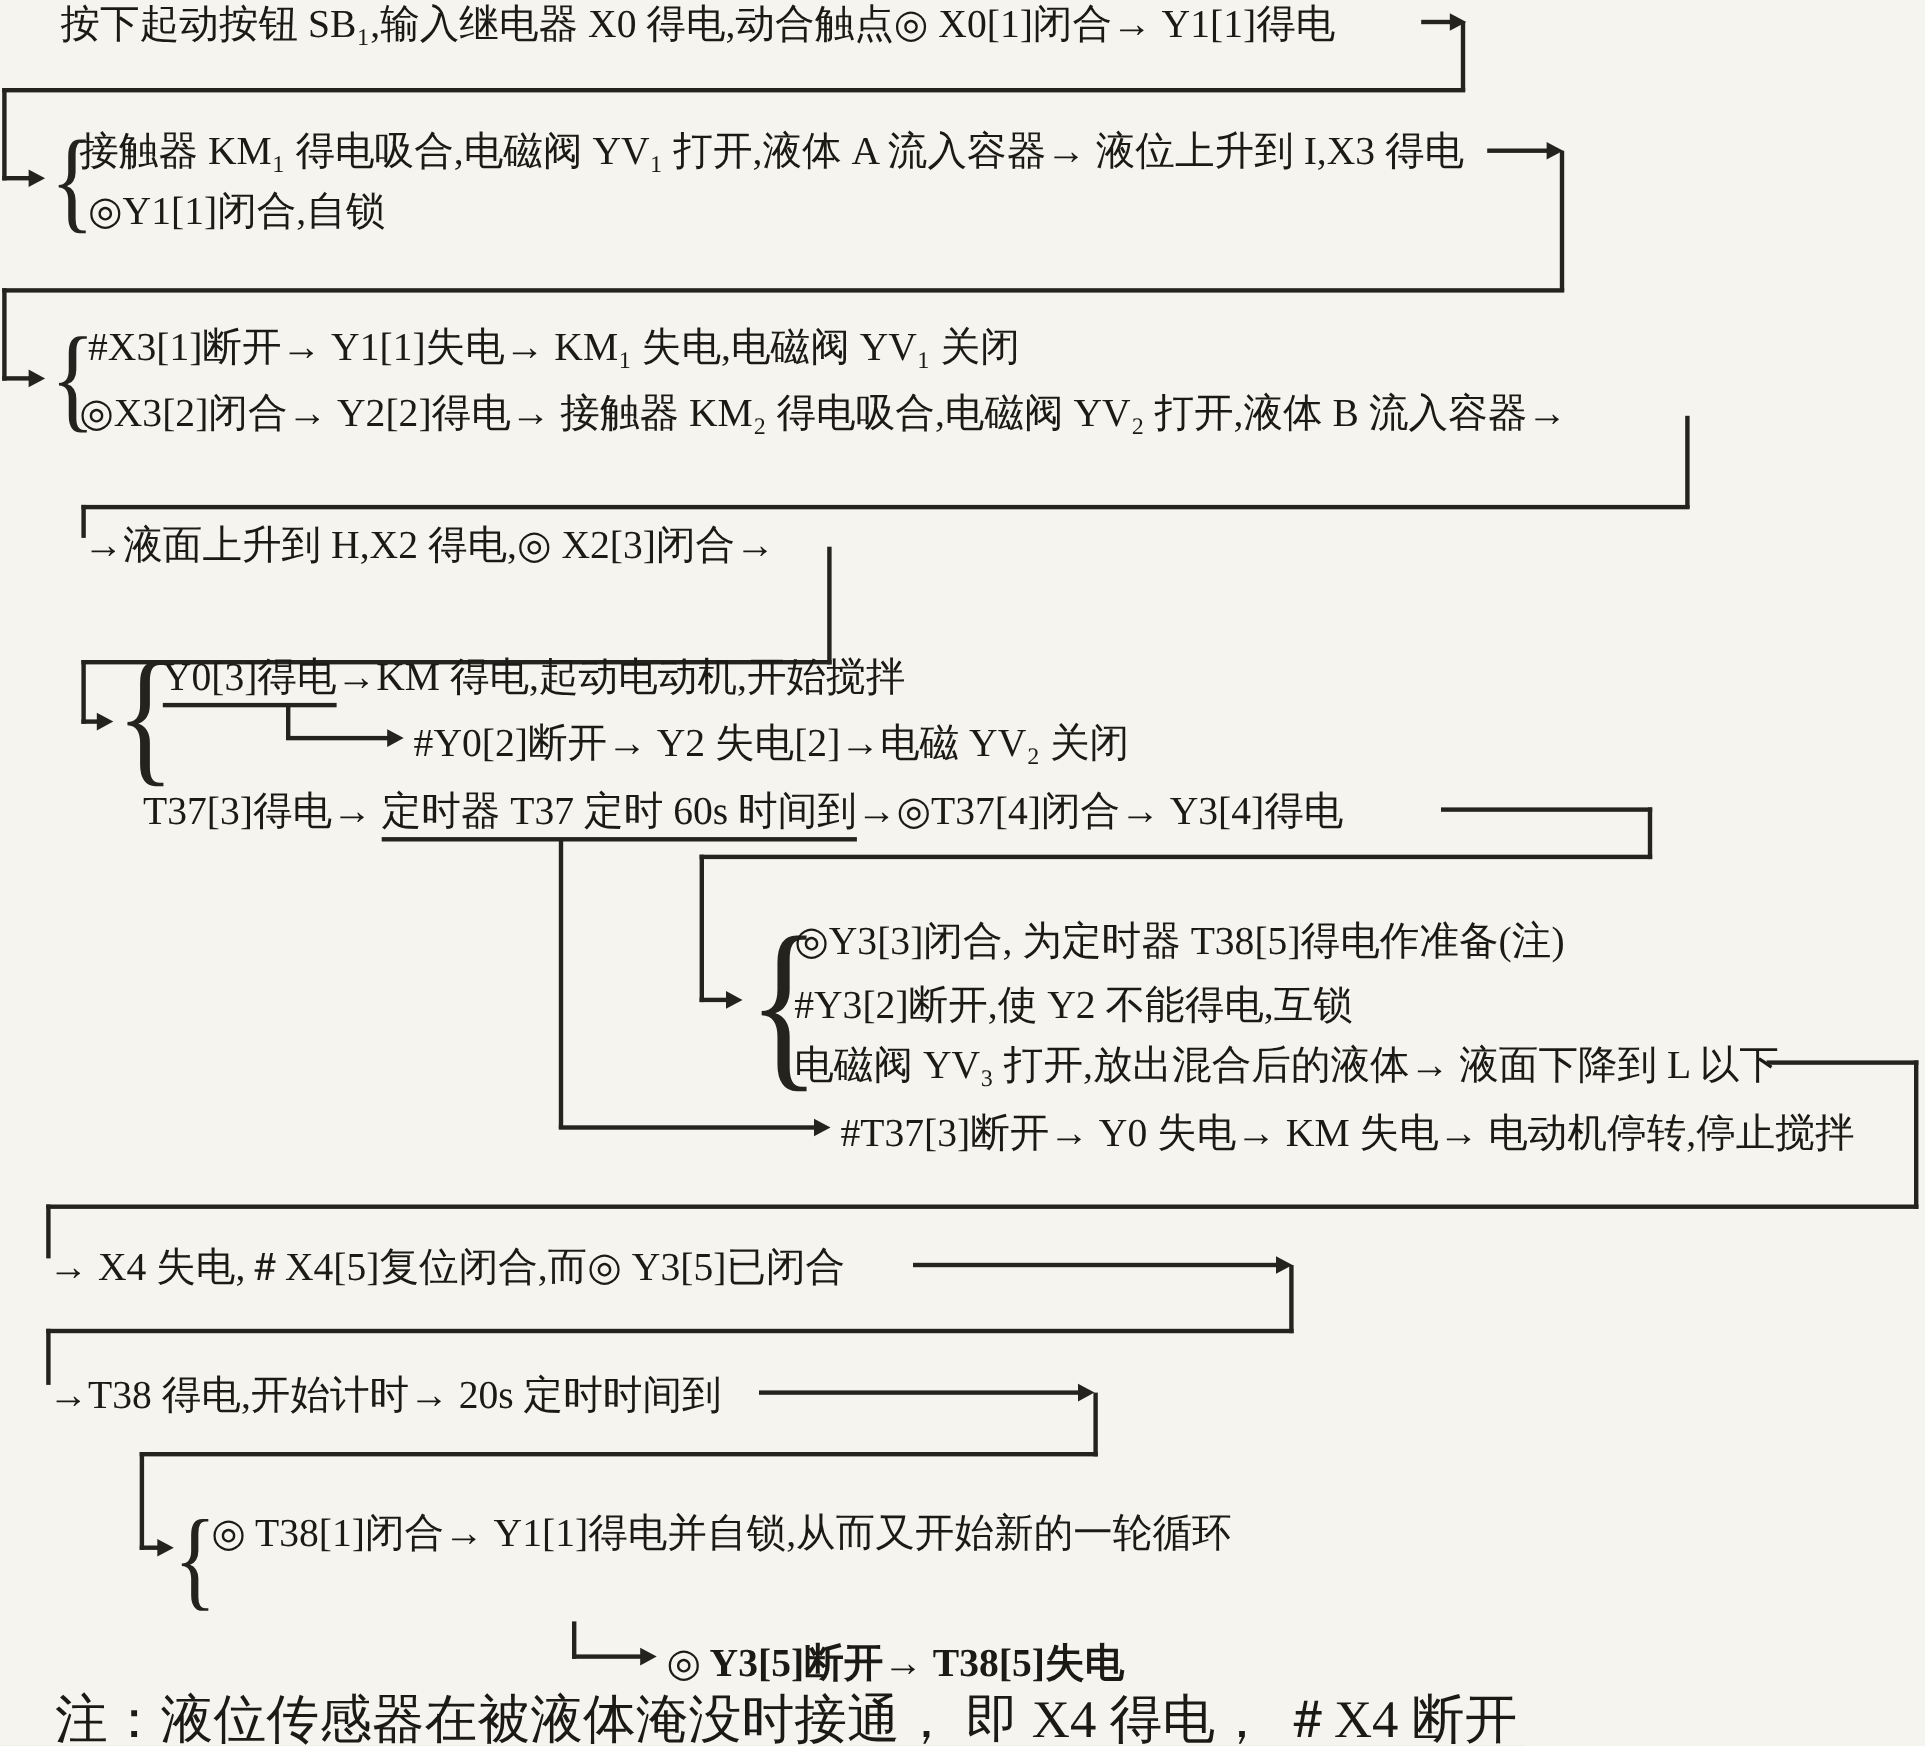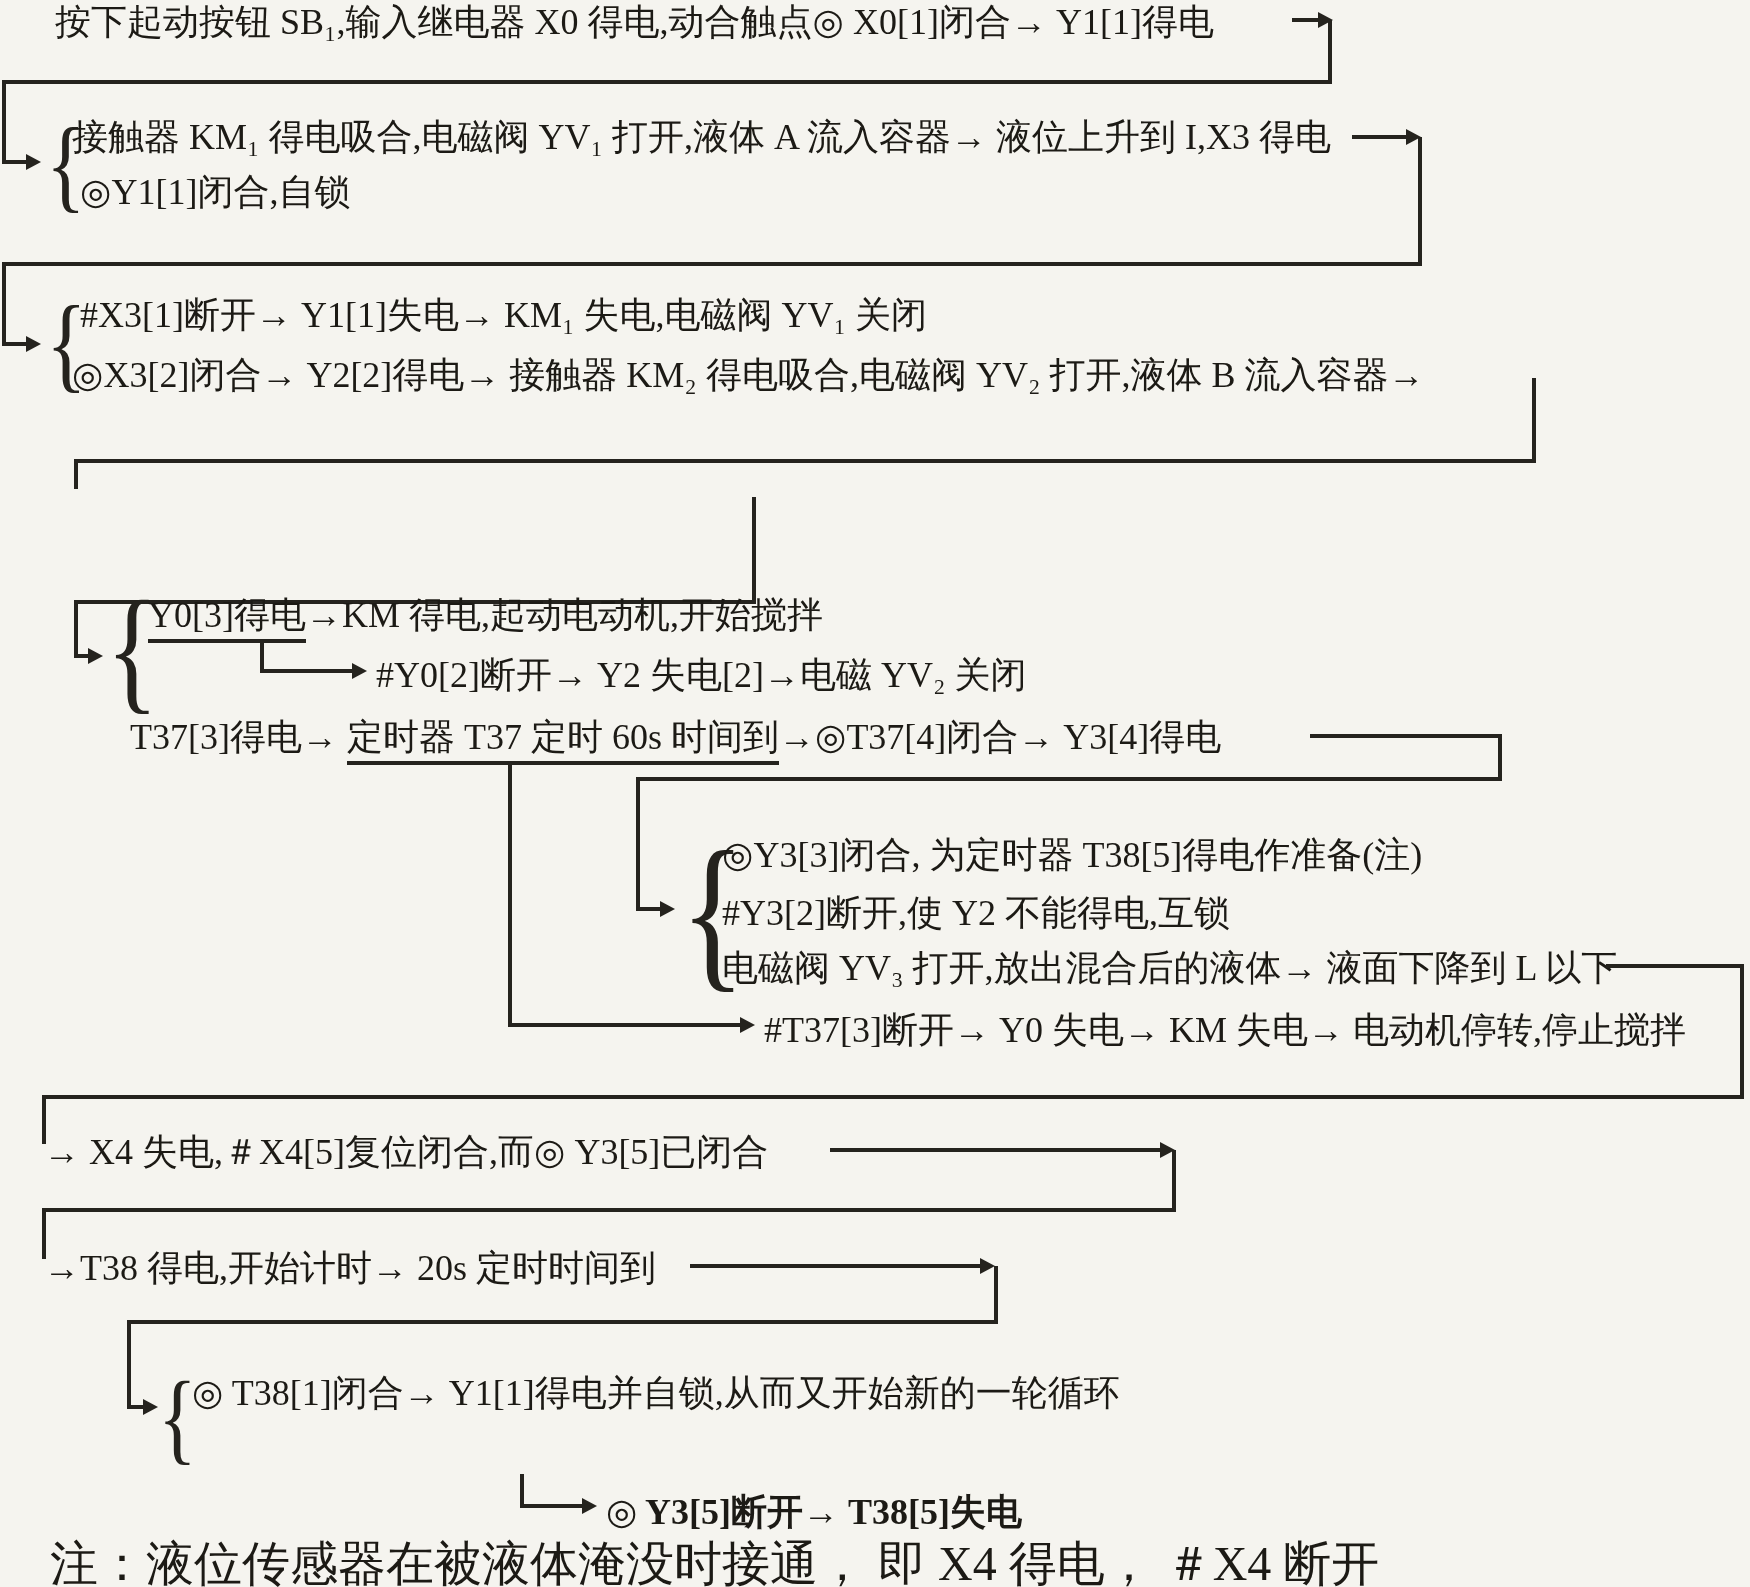--- a/index.html
+++ b/index.html
@@ -64,20 +64,21 @@
   <div class="hl" style="left:2px;top:342px;width:28px;"></div>
   <div class="ar" style="left:26px;top:336px;"></div>
 
   <div class="brace" style="left:46px;top:288px;font-size:106px;line-height:112px;">{</div>
   <div class="t" style="left:80px;top:293px;">#X3[1]断开→ Y1[1]失电→ KM₁ 失电,电磁阀 YV₁ 关闭</div>
   <div class="t" style="left:72px;top:353px;">◎X3[2]闭合→ Y2[2]得电→ 接触器 KM₂ 得电吸合,电磁阀 YV₂ 打开,液体 B 流入容器→</div>
   <div class="vl" style="left:1532px;top:378px;height:84px;"></div>
   <div class="hl" style="left:74px;top:459px;width:1462px;"></div>
   <div class="vl" style="left:74px;top:459px;height:30px;"></div>
 
+  <div class="t" style="left:76px;top:473px;">→液面上升到 H,X2 得电,◎ X2[3]闭合→</div>
   <div class="vl" style="left:752px;top:497px;height:107px;"></div>
   <div class="hl" style="left:74px;top:600px;width:682px;"></div>
   <div class="vl" style="left:74px;top:600px;height:58px;"></div>
   <div class="hl" style="left:74px;top:654px;width:18px;"></div>
   <div class="ar" style="left:88px;top:648px;"></div>
 
   <div class="brace" style="left:106px;top:578px;font-size:137px;line-height:144px;">{</div>
   <div class="t" style="left:148px;top:593px;"><span class="u">Y0[3]得电</span><span>→KM 得电,起动电动机,开始搅拌</span></div>
   <div class="vl" style="left:260px;top:642px;height:30px;"></div>
   <div class="hl" style="left:260px;top:669px;width:96px;"></div>

